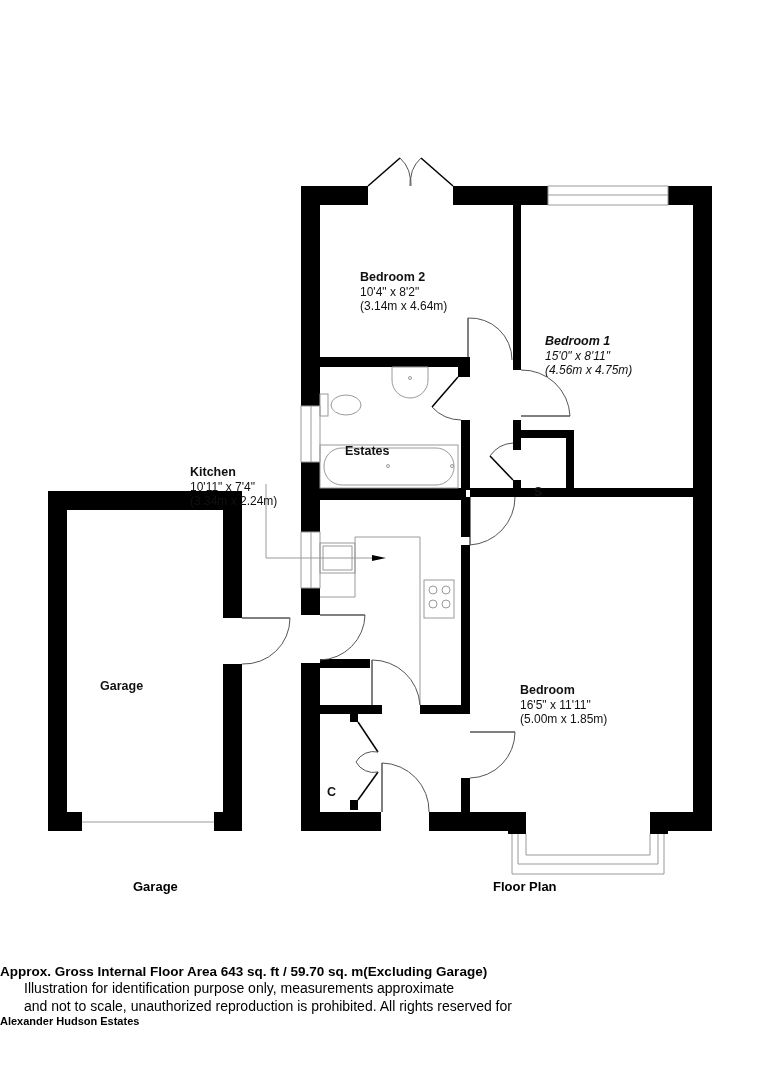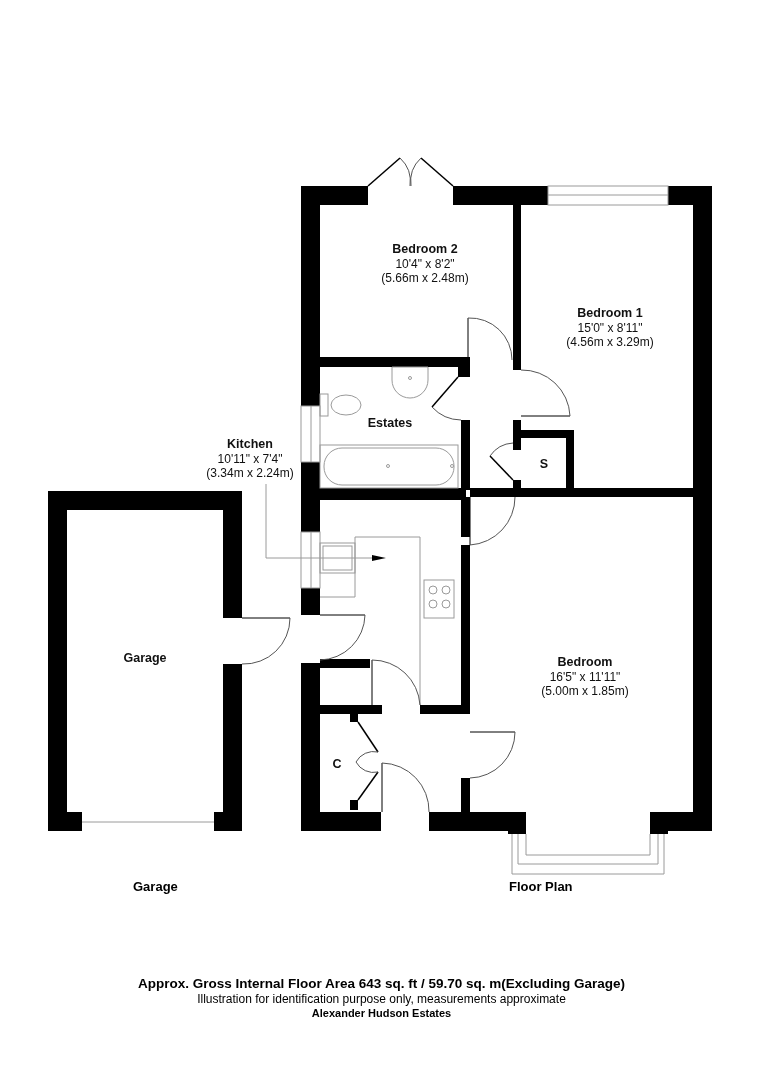--- a/index.html
+++ b/index.html
@@ -1,24 +1,24 @@
 <!DOCTYPE html>
 <html><head>
 <meta charset="utf-8">
 <style>
   html, body { margin: 0; padding: 0; background: #ffffff; }
   body { width: 763px; height: 1080px; position: relative; overflow: hidden; font-family: "Liberation Sans", sans-serif; color: #000; }
   #plan { position: absolute; left: 0; top: 0; }
-  .label { position: absolute; text-align: center; line-height: 1.2; font-size: 12px; color: #111; }
+  .label { position: absolute; line-height: 1.2; font-size: 12px; color: #111; margin-top: 28px; }
   .label .name { font-weight: bold; font-size: 12.5px; display: block; }
   .label .dim { display: block; }
   .caption { position: absolute; font-weight: bold; font-size: 13px; }
-  .footer { position: absolute; left: 0; width: 763px; top: 964px; text-align: center; margin-top: 12px; }
+  .footer { position: absolute; left: 0; width: 763px; top: 964px; text-align: left; }
   .footer .area { font-weight: bold; font-size: 13.5px; display: block; margin-bottom: 1px; }
-  .footer .note { font-size: 12px; display: block; line-height: 1.25; }
+  .footer .note { font-size: 14px; display: block; line-height: 1.25; padding-left: 24px; }
   .footer .company { font-weight: bold; font-size: 11px; display: block; }
 </style>
 </head>
 <body>
 
 <svg id="plan" width="763" height="1080" viewBox="0 0 763 1080" xmlns="http://www.w3.org/2000/svg">
 
   <g fill="#000">
 
     <rect x="301" y="186" width="67" height="19"></rect>
@@ -166,27 +166,27 @@
     <line x1="358" y1="722" x2="378" y2="752" stroke="#000" stroke-width="1.5"></line>
     <line x1="358" y1="800" x2="378" y2="772" stroke="#000" stroke-width="1.5"></line>
     <path d="M378 752 A20 20 0 0 0 356 762"></path>
     <path d="M378 772 A20 20 0 0 1 356 762"></path>
   </g>
 </svg>
 
 <div class="label" style="left:360px; top:242px; width:130px;">
   <span class="name">Bedroom 2</span>
   <span class="dim">10'4" x 8'2"</span>
-  <span class="dim">(5.66m x 2.48m)</span>
-</div>
-
-<div class="label" style="left:545px; top:306px; width:130px;">
+  <span class="dim">(3.14m x 4.64m)</span>
+</div>
+
+<div class="label" style="left:545px; top:306px; width:130px;font-style:italic;">
   <span class="name">Bedroom 1</span>
   <span class="dim">15'0" x 8'11"</span>
-  <span class="dim">(4.56m x 3.29m)</span>
+  <span class="dim">(4.56m x 4.75m)</span>
 </div>
 
 <div class="label" style="left:345px; top:416px; width:90px;">
   <span class="name">Estates</span>
 </div>
 
 <div class="label" style="left:190px; top:437px; width:120px;">
   <span class="name">Kitchen</span>
   <span class="dim">10'11" x 7'4"</span>
   <span class="dim">(3.34m x 2.24m)</span>
@@ -204,19 +204,20 @@
 
 <div class="label" style="left:534px; top:457px; width:20px;">
   <span class="name">S</span>
 </div>
 
 <div class="label" style="left:327px; top:757px; width:20px;">
   <span class="name">C</span>
 </div>
 
 <div class="caption" style="left:133px; top:879px;">Garage</div>
-<div class="caption" style="left:509px; top:879px;">Floor Plan</div>
+<div class="caption" style="left:493px; top:879px;">Floor Plan</div>
 
 <div class="footer">
   <span class="area">Approx. Gross Internal Floor Area 643 sq. ft / 59.70 sq. m(Excluding Garage)</span>
   <span class="note">Illustration for identification purpose only, measurements approximate</span>
+  <span class="note">and not to scale, unauthorized reproduction is prohibited. All rights reserved for</span>
   <span class="company">Alexander Hudson Estates</span>
 </div>
 
 </body></html>

